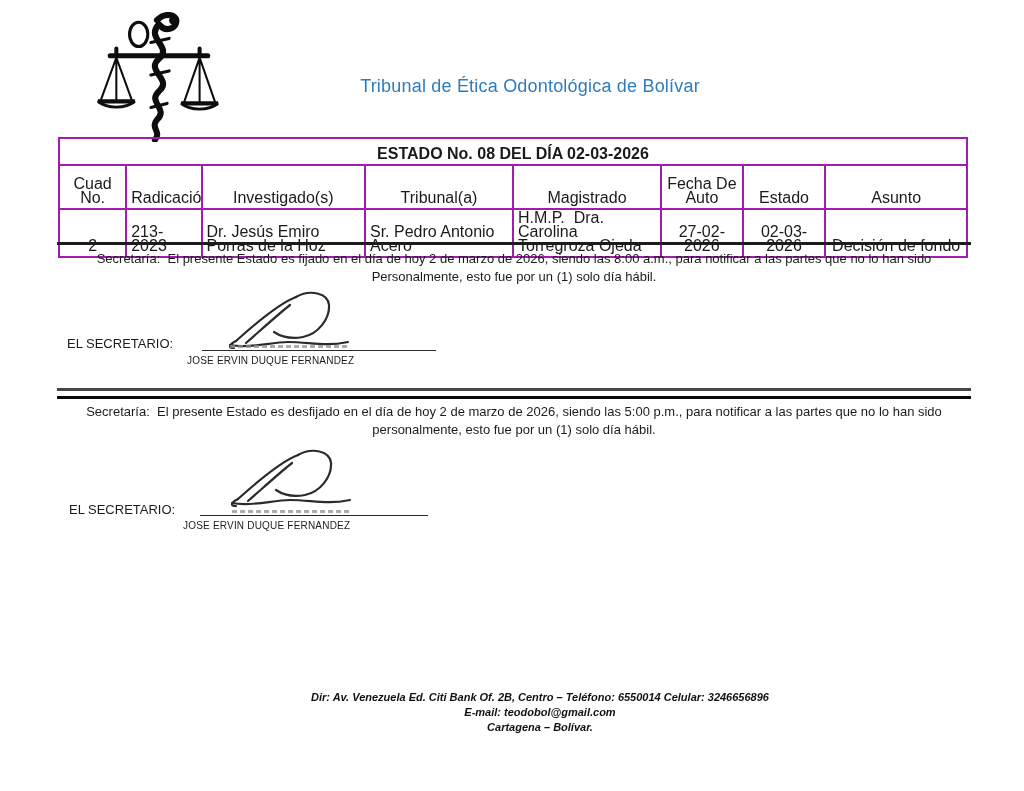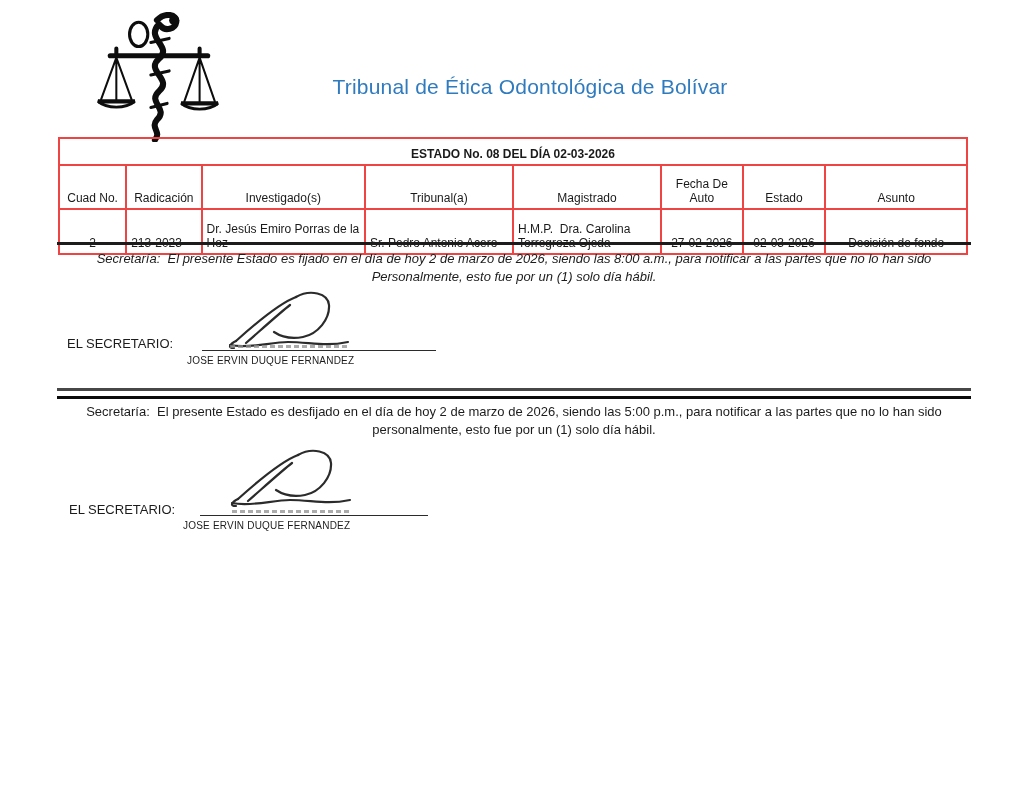--- a/index.html
+++ b/index.html
@@ -4,50 +4,50 @@
 <style>
   html,body{margin:0;padding:0;background:#fff;}
   #page{
     position:relative;width:1024px;height:791px;background:#ffffff;
     font-family:"Liberation Sans",sans-serif;color:#1a1a1a;overflow:hidden;
   }
   
   #logo{position:absolute;left:94px;top:12px;width:132px;height:130px;}
   #org-title{
     position:absolute;left:230px;top:76px;width:600px;text-align:center;
-    font-size:21px;line-height:21px;color:#2F7BBF;letter-spacing:.2px;
+    font-size:18px;line-height:21px;color:#2F7BBF;letter-spacing:.2px;
   }
   #org-subtitle{
     position:absolute;left:230px;top:100px;width:600px;text-align:center;
     font-size:11.5px;line-height:15px;color:#1a1a1a;
   }
   
   table.estado{
     position:absolute;left:58px;top:137px;width:910px;
     border-collapse:collapse;table-layout:fixed;
     border:2px solid #000;
   }
-  table.estado td{border:2px solid #ef4444;font-size:12px;line-height:14px;
+  table.estado td{border:2px solid #a21caf;font-size:16px;line-height:14px;
     padding:1px 4px 3px 4px;vertical-align:bottom;white-space:pre-wrap;overflow:hidden;}
   td.ttl{font-weight:bold;font-size:15px;text-align:center;vertical-align:middle;
     height:21px;padding:1px 2px;white-space:nowrap;}
   tr.head td{text-align:center;height:38px;}
   tr.data td{height:39px;}
   .al{text-align:left}.ac{text-align:center}
   
   .rule{position:absolute;left:57px;width:914px;}
   #rule-1{top:242px;height:2.5px;background:#1c1c1c;}
   #rule-2a{top:388px;height:2.5px;background:#474747;}
   #rule-2b{top:396px;height:3px;background:#0a0a0a;}
   
   .para{
     position:absolute;left:60px;width:908px;font-size:13px;line-height:18px;
     white-space:pre-wrap;color:#1c1c1c;
   }
-  #para-fijacion{top:250px;text-align:center;font-style:italic;}
+  #para-fijacion{top:250px;text-align:center;}
   #para-desfijacion{top:403px;text-align:center;}
   
   .sec-label{position:absolute;font-size:13px;color:#1c1c1c;}
   #sec-label-1{left:67px;top:336px;}
   #sec-label-2{left:69px;top:502px;}
   .sig-svg{position:absolute;width:140px;height:64px;}
   #sig-1{left:222px;top:291px;}
   #sig-2{left:224px;top:449px;}
   .sig-line{position:absolute;height:0;border-bottom:1.5px solid #2b2b2b;}
   #sig-line-1{left:202px;top:350px;width:234px;}
@@ -167,14 +167,19 @@
       <path d="M74,6 C88,-2 106,2 107,14 C108,28 96,43 81,46 C68,48.5 58,45 52,41"></path>
       <path d="M8,54 C28,58 48,51 66,51 C88,51 102,56 126,51"></path>
       <path d="M14,50 C8,53 5,57 12,57"></path>
     </g>
   </svg>
   <div id="sec-label-2" class="sec-label">EL SECRETARIO:</div>
   <div id="ghost-2" class="ghost"></div>
   <div id="sig-line-2" class="sig-line"></div>
   <div id="sec-name-2" class="sec-name">JOSE ERVIN DUQUE FERNANDEZ</div>
 
+  <div id="footer">
+    <div>Dir: Av. Venezuela Ed. Citi Bank Of. 2B, Centro – Teléfono: 6550014 Celular: 3246656896</div>
+    <div>E-mail: teodobol@gmail.com</div>
+    <div>Cartagena – Bolívar.</div>
+  </div>
 
 </div>
 
 </body></html>

